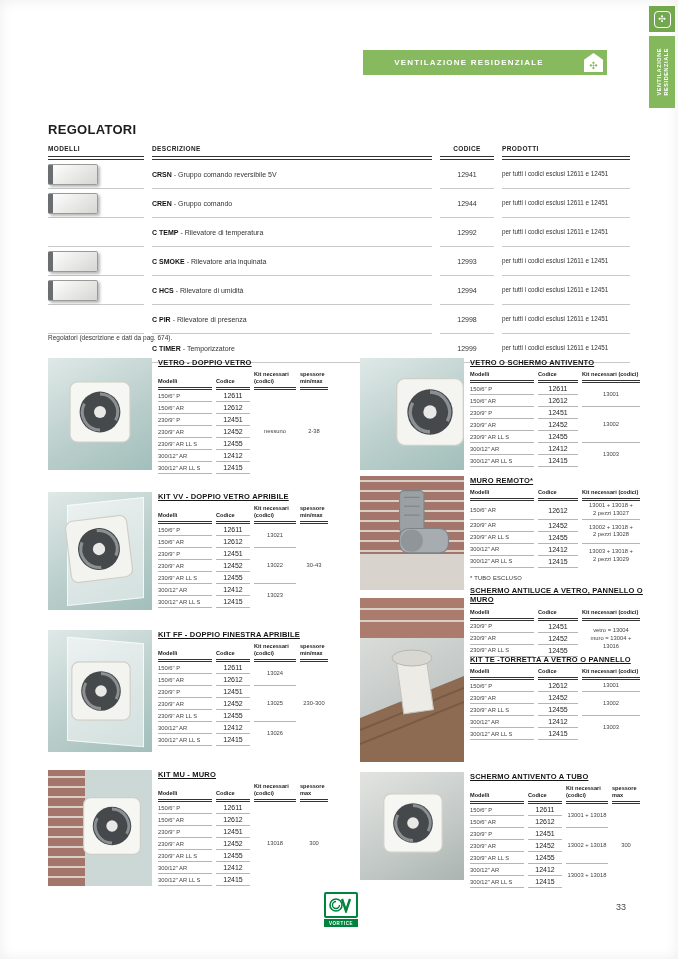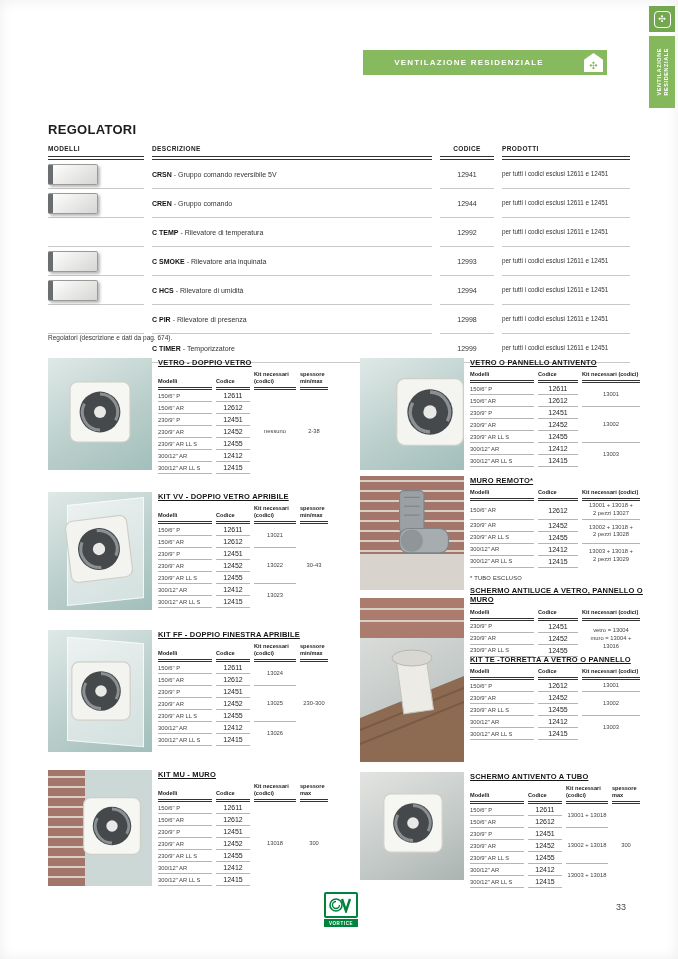--- a/index.html
+++ b/index.html
@@ -376,21 +376,21 @@
           </tr>
           <tr>
             <td class="m">300/12" AR LL S</td>
             <td class="co">12415</td>
           </tr>
         </tbody>
       </table>
   </div>
 
   <div class="sect" style="left:470px;top:358px">
-    <h3>VETRO O PANNELLO ANTIVENTO</h3>
+    <h3>VETRO O SCHERMO ANTIVENTO</h3>
     <table class="pt t3">
         <thead>
           <tr>
             <th class="c0">Modelli</th>
             <th class="c1">Codice</th>
             <th class="c2">Kit necessari (codici)</th>
           </tr>
         </thead>
         <tbody>
           <tr>

